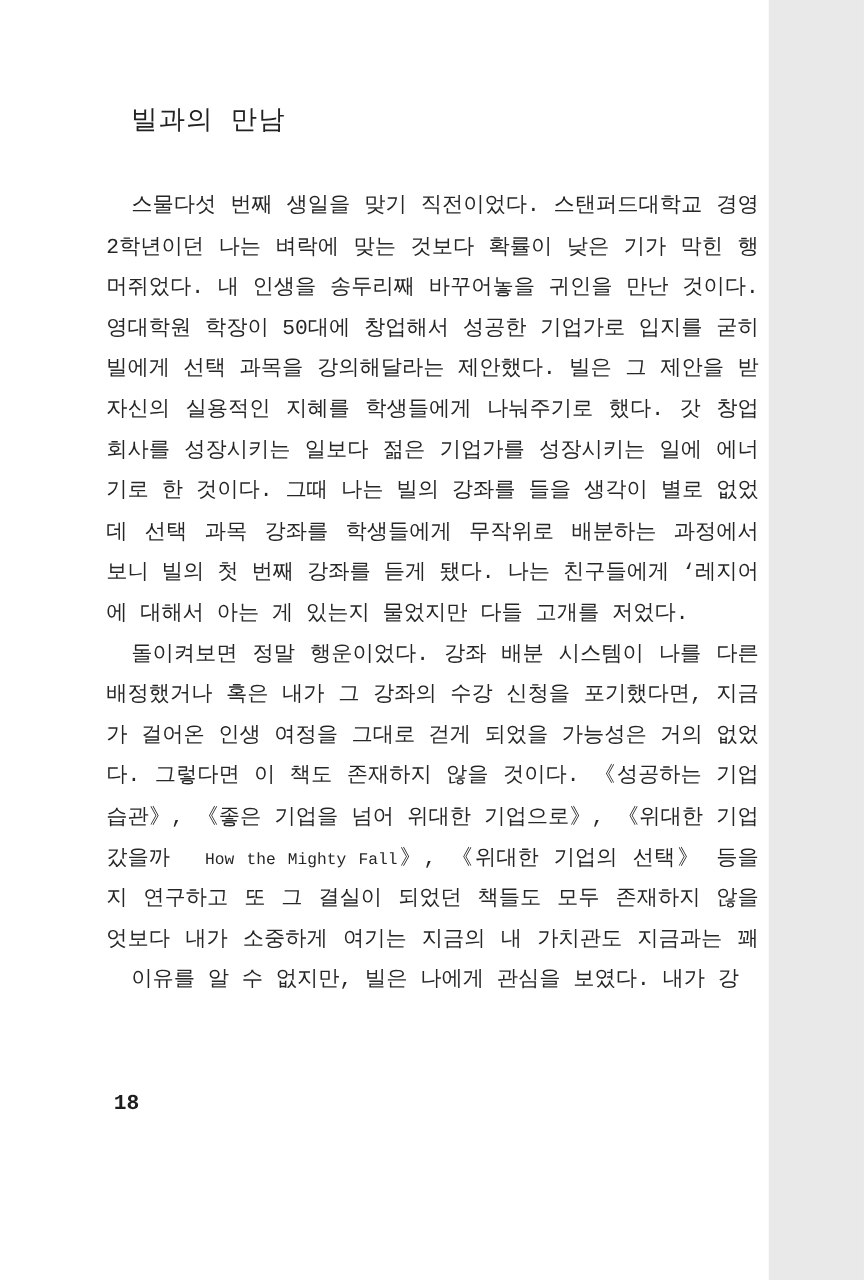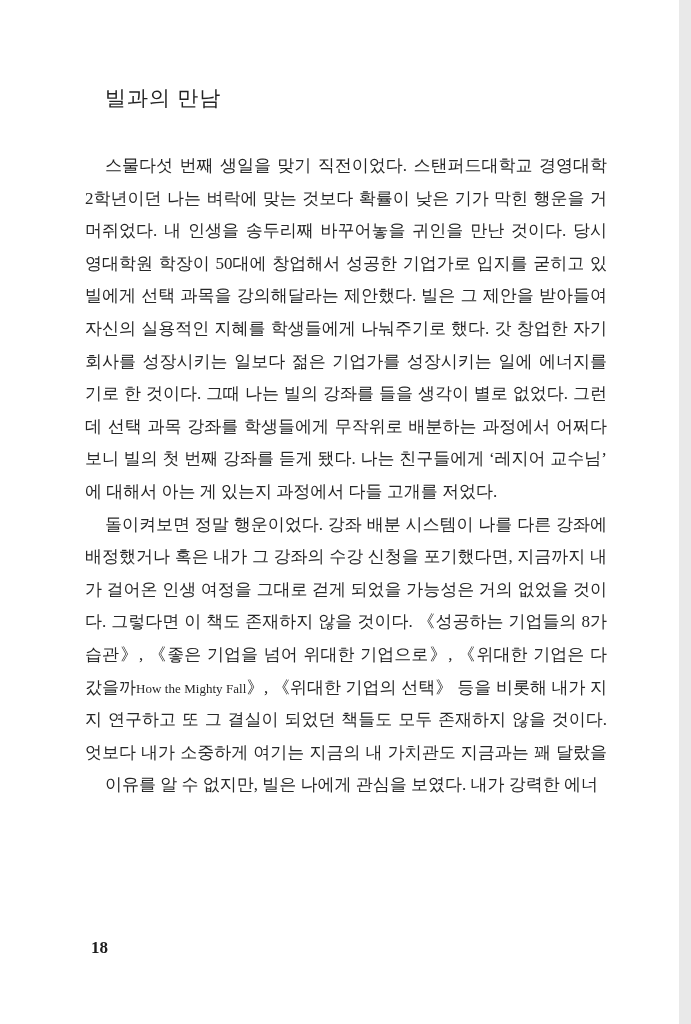--- a/index.html
+++ b/index.html
@@ -2,25 +2,25 @@
 <html lang="ko"><head>
 <meta charset="utf-8">
 <style>
   html, body {
     margin: 0;
     padding: 0;
     background: #e9e9e9;
   }
   .page {
     position: relative;
-    width: 679px;
+    width: 615px;
     height: 1024px;
     background: #ffffff;
     overflow: hidden;
-    font-family: Liberation Serif, serif;
+    font-family: Liberation Mono, monospace;
     color: #262626;
   }
   .chapter-title {
     position: absolute;
     left: 105px;
     top: 84px;
     font-size: 21px;
     line-height: 28px;
     letter-spacing: 1px;
     color: #222222;
@@ -44,25 +44,26 @@
   .line.no-just {
     text-align: left;
     text-align-last: left;
   }
   .line.indent {
     text-indent: 20px;
   }
   .latin-small {
     font-size: 13px;
     letter-spacing: 0;
+    margin-left: 28px;
   }
   .page-number {
     position: absolute;
     left: 91px;
-    top: 938px;
+    top: 874px;
     font-size: 17px;
     font-weight: bold;
     color: #1d1d1d;
   }
 </style>
 </head>
 <body>
 
 <div class="page">
   <h1 class="chapter-title" style="margin:0; font-weight:normal;">빌과의 만남</h1>
@@ -71,21 +72,21 @@
       <div class="line indent">스물다섯 번째 생일을 맞기 직전이었다. 스탠퍼드대학교 경영대학원</div>
       <div class="line">2학년이던 나는 벼락에 맞는 것보다 확률이 낮은 기가 막힌 행운을 거</div>
       <div class="line">머쥐었다. 내 인생을 송두리째 바꾸어놓을 귀인을 만난 것이다. 당시 경</div>
       <div class="line">영대학원 학장이 50대에 창업해서 성공한 기업가로 입지를 굳히고 있던</div>
       <div class="line">빌에게 선택 과목을 강의해달라는 제안했다. 빌은 그 제안을 받아들여서</div>
       <div class="line">자신의 실용적인 지혜를 학생들에게 나눠주기로 했다. 갓 창업한 자기</div>
       <div class="line">회사를 성장시키는 일보다 젊은 기업가를 성장시키는 일에 에너지를 쏟</div>
       <div class="line">기로 한 것이다. 그때 나는 빌의 강좌를 들을 생각이 별로 없었다. 그런</div>
       <div class="line">데 선택 과목 강좌를 학생들에게 무작위로 배분하는 과정에서 어쩌다가</div>
       <div class="line">보니 빌의 첫 번째 강좌를 듣게 됐다. 나는 친구들에게 ‘레지어 교수님’</div>
-      <div class="line no-just">에 대해서 아는 게 있는지 과정에서 다들 고개를 저었다.</div>
+      <div class="line no-just">에 대해서 아는 게 있는지 물었지만 다들 고개를 저었다.</div>
       <div class="line indent">돌이켜보면 정말 행운이었다. 강좌 배분 시스템이 나를 다른 강좌에</div>
       <div class="line">배정했거나 혹은 내가 그 강좌의 수강 신청을 포기했다면, 지금까지 내</div>
       <div class="line">가 걸어온 인생 여정을 그대로 걷게 되었을 가능성은 거의 없었을 것이</div>
       <div class="line">다. 그렇다면 이 책도 존재하지 않을 것이다. 《성공하는 기업들의 8가지</div>
       <div class="line">습관》, 《좋은 기업을 넘어 위대한 기업으로》, 《위대한 기업은 다 어디로</div>
       <div class="line"><span>갔을까</span><span class="latin-small">How the Mighty Fall</span><span>》, 《위대한 기업의 선택》 등을 비롯해 내가 지금까</span></div>
       <div class="line">지 연구하고 또 그 결실이 되었던 책들도 모두 존재하지 않을 것이다. 무</div>
       <div class="line">엇보다 내가 소중하게 여기는 지금의 내 가치관도 지금과는 꽤 달랐을</div>
       <div class="line indent no-just">이유를 알 수 없지만, 빌은 나에게 관심을 보였다. 내가 강력한 에너지</div>
     </div>

